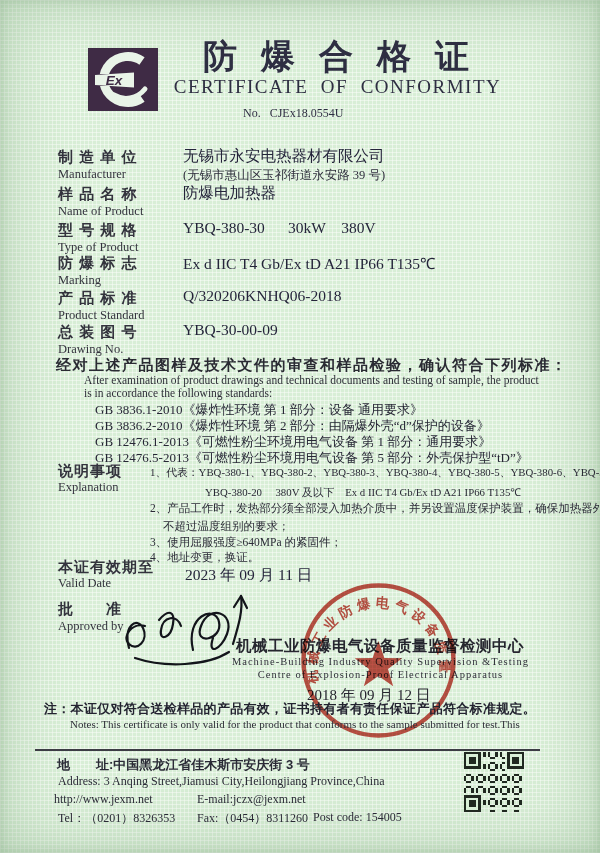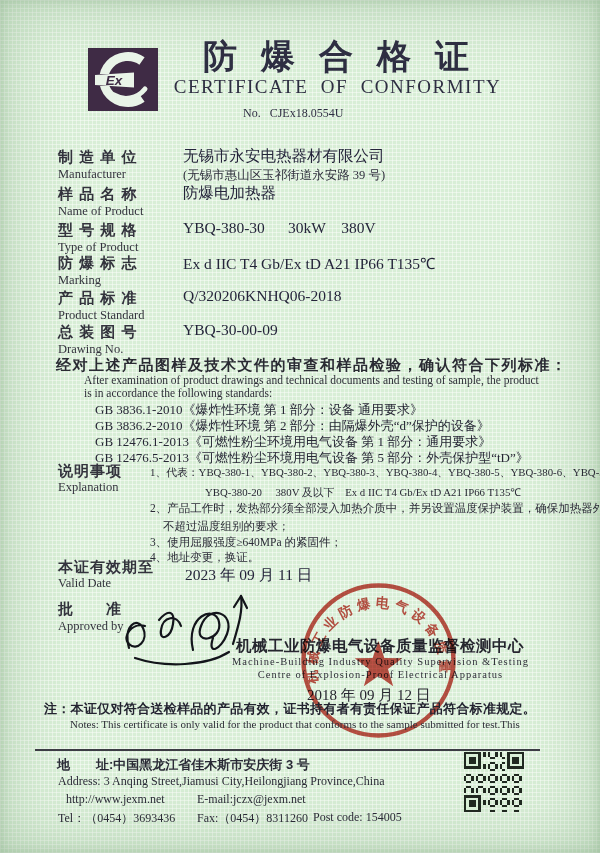--- a/index.html
+++ b/index.html
@@ -133,23 +133,23 @@
     </g>
   </svg>
 
   <div class="abs note-cn sans">注：本证仅对符合送检样品的产品有效，证书持有者有责任保证产品符合标准规定。</div>
   <div class="abs note-en" style="top:718px">Notes: This certificate is only valid for the product that conforms to the sample submitted for test.This</div>
 
   <div class="divider"></div>
 
   <div class="abs foot b sans" style="left:57px;top:756px;font-size:13px">地　　址:中国黑龙江省佳木斯市安庆街 3 号</div>
   <div class="abs foot" style="left:58px;top:774px">Address: 3 Anqing Street,Jiamusi City,Heilongjiang Province,China</div>
-  <div class="abs foot" style="left:66px;top:792px">http://www.jexm.net</div>
+  <div class="abs foot" style="left:54px;top:792px">http://www.jexm.net</div>
   <div class="abs foot" style="left:197px;top:792px">E-mail:jczx@jexm.net</div>
-  <div class="abs foot" style="left:58px;top:810px">Tel：（0454）3693436</div>
+  <div class="abs foot" style="left:58px;top:810px">Tel：（0201）8326353</div>
   <div class="abs foot" style="left:197px;top:810px">Fax:（0454）8311260</div>
   <div class="abs foot" style="left:313px;top:810px">Post code: 154005</div>
 
   <svg style="left:462px;top:752px" width="64" height="60" viewBox="0 0 25 25" shape-rendering="crispEdges">
     <g fill="#202820">
       <rect x="0" y="0" width="7" height="7"></rect>
         <rect x="18" y="0" width="7" height="7"></rect>
         <rect x="0" y="18" width="7" height="7"></rect>
     </g>
     <g fill="#d8eed6">

